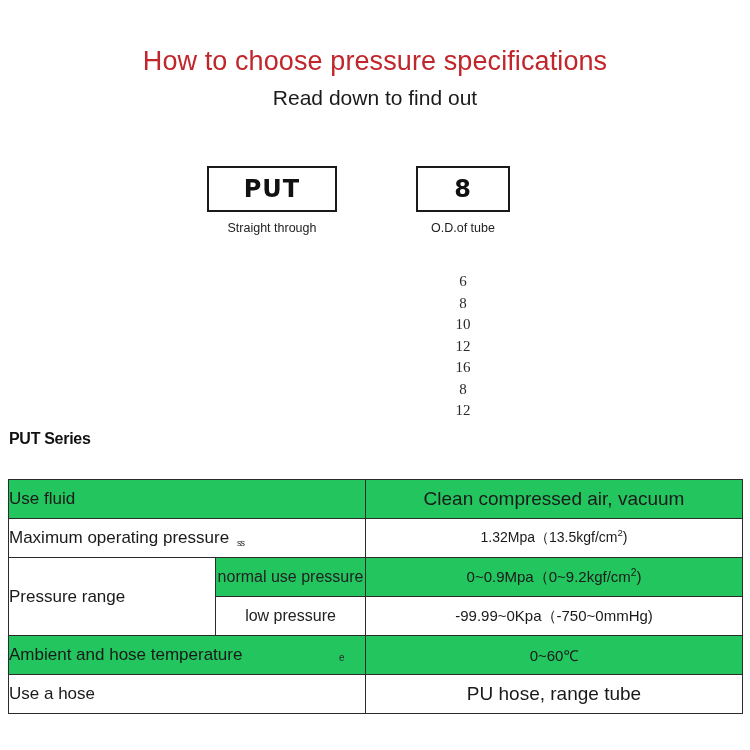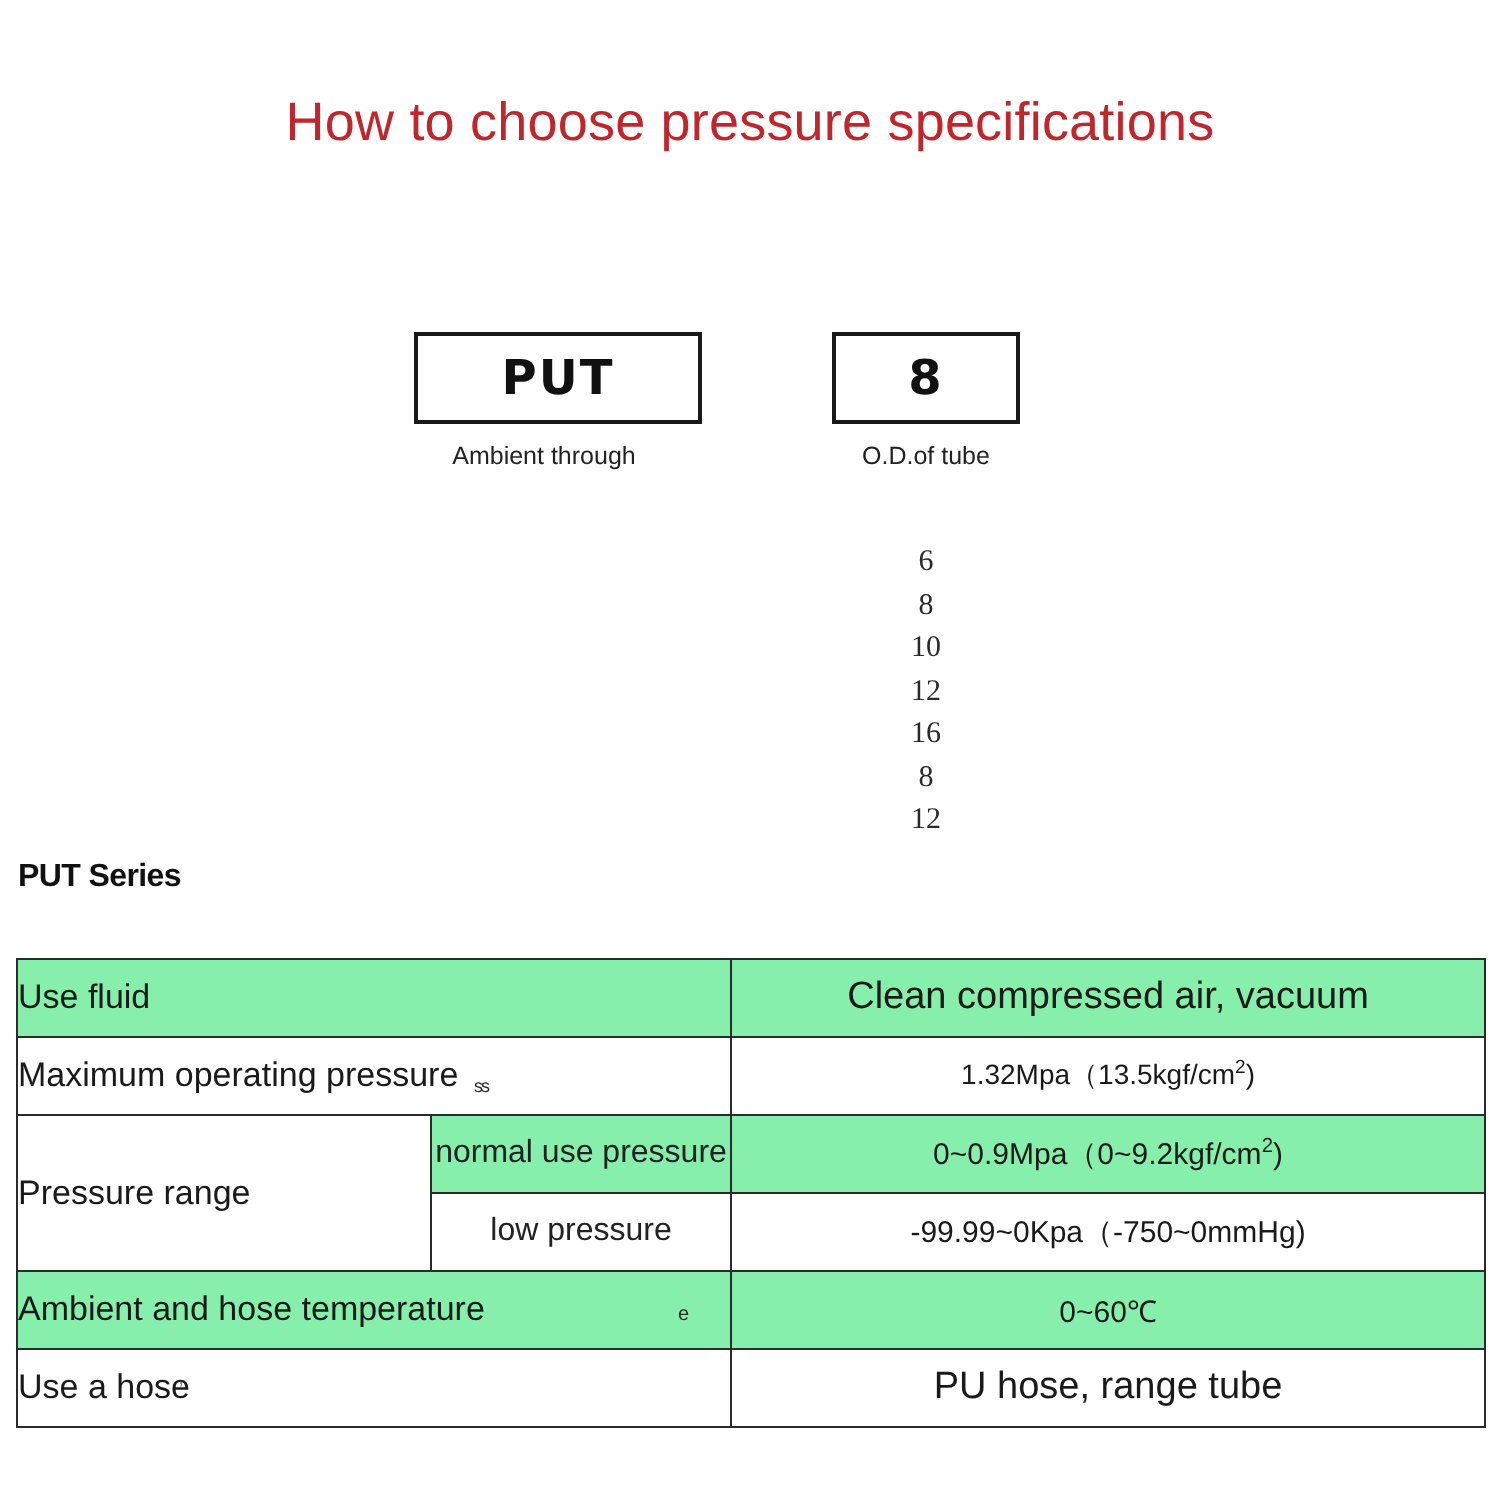--- a/index.html
+++ b/index.html
@@ -70,21 +70,21 @@
     color: #111111;
   }
   .code-caption {
     margin-top: 9px;
     text-align: center;
     font-size: 12.5px;
     color: #222222;
     white-space: nowrap;
   }
   #code-col-series { left: 207px; width: 130px; }
-  #code-col-series .code-box { width: 144px; }
+  #code-col-series .code-box { width: 130px; }
   #code-col-size { left: 416px; width: 94px; }
   #code-col-size .code-box { width: 94px; }
 
   
   #size-option-list {
     position: absolute;
     top: 271px;
     left: 416px;
     width: 94px;
     text-align: center;
@@ -114,21 +114,21 @@
     left: 8px;
     width: 734px;
     border-collapse: collapse;
     table-layout: fixed;
   }
   #spec-table td {
     border: 1px solid #2b2b2b;
     padding: 0;
     vertical-align: middle;
   }
-  .shaded { background: #86efac; }
+  .shaded { background: #22c55e; }
   .plain  { background: #ffffff; }
 
   .label-cell {
     font-size: 17px;
     color: #1a1a1a;
     padding: 6px 0 6px 11px;
     height: 38px;
     position: relative;
   }
   .sublabel-cell {
@@ -158,29 +158,30 @@
   }
   #artifact-pressure { left: 228px; top: 20px; letter-spacing: -1px; }
   #artifact-temp { left: 330px; top: 17px; font-size: 10px; }
   #artifact-hose { left: 80px; top: 9px; font-size: 11px; color:#8d8d8d; }
 </style>
 </head>
 <body>
 
 <div id="header-block">
   <div id="main-title">How to choose pressure specifications</div>
+  <div id="sub-title">Read down to find out</div>
 </div>
 
 <div id="code-selector">
 
   <div class="code-col" id="code-col-series">
     <div class="code-box">
       <span class="code-box-text">PUT</span>
     </div>
-    <div class="code-caption">Ambient through</div>
+    <div class="code-caption">Straight through</div>
   </div>
 
   <div class="code-col" id="code-col-size">
     <div class="code-box">
       <span class="code-box-text">8</span>
     </div>
     <div class="code-caption">O.D.of tube</div>
   </div>
 
 </div>

